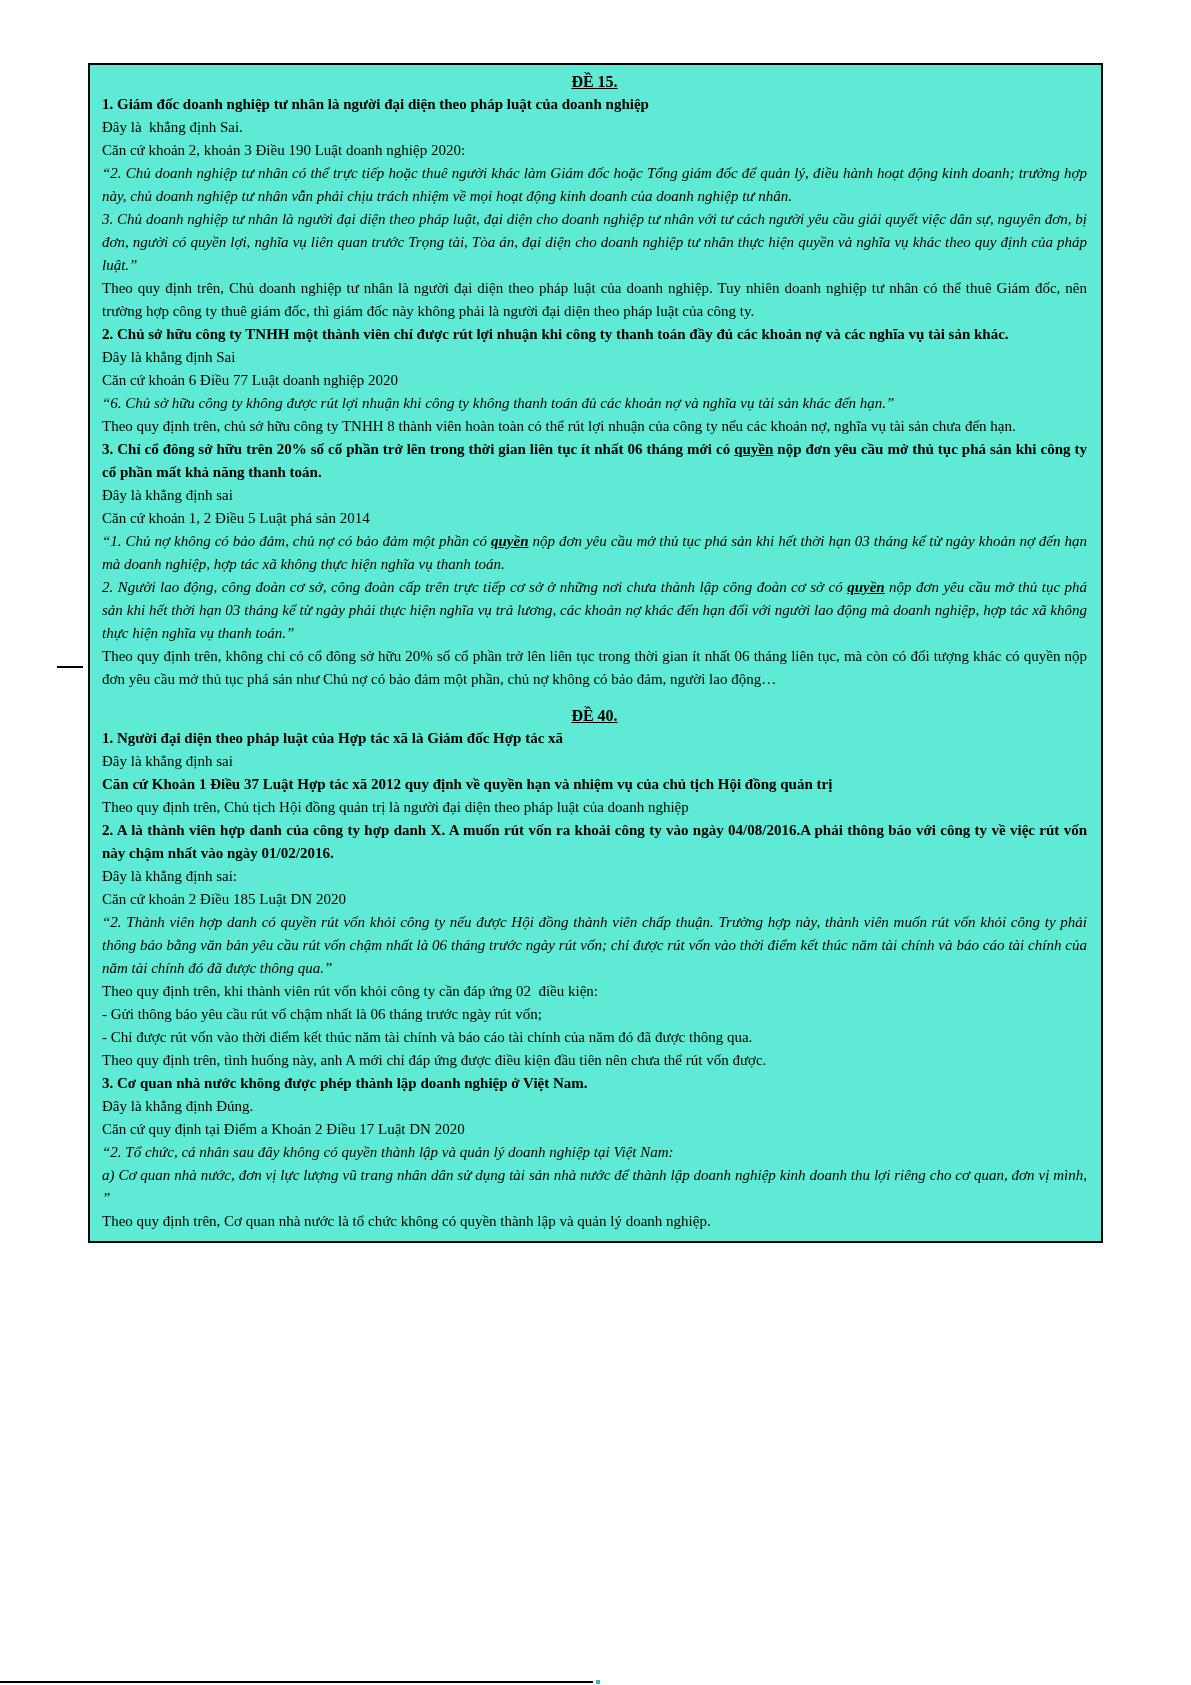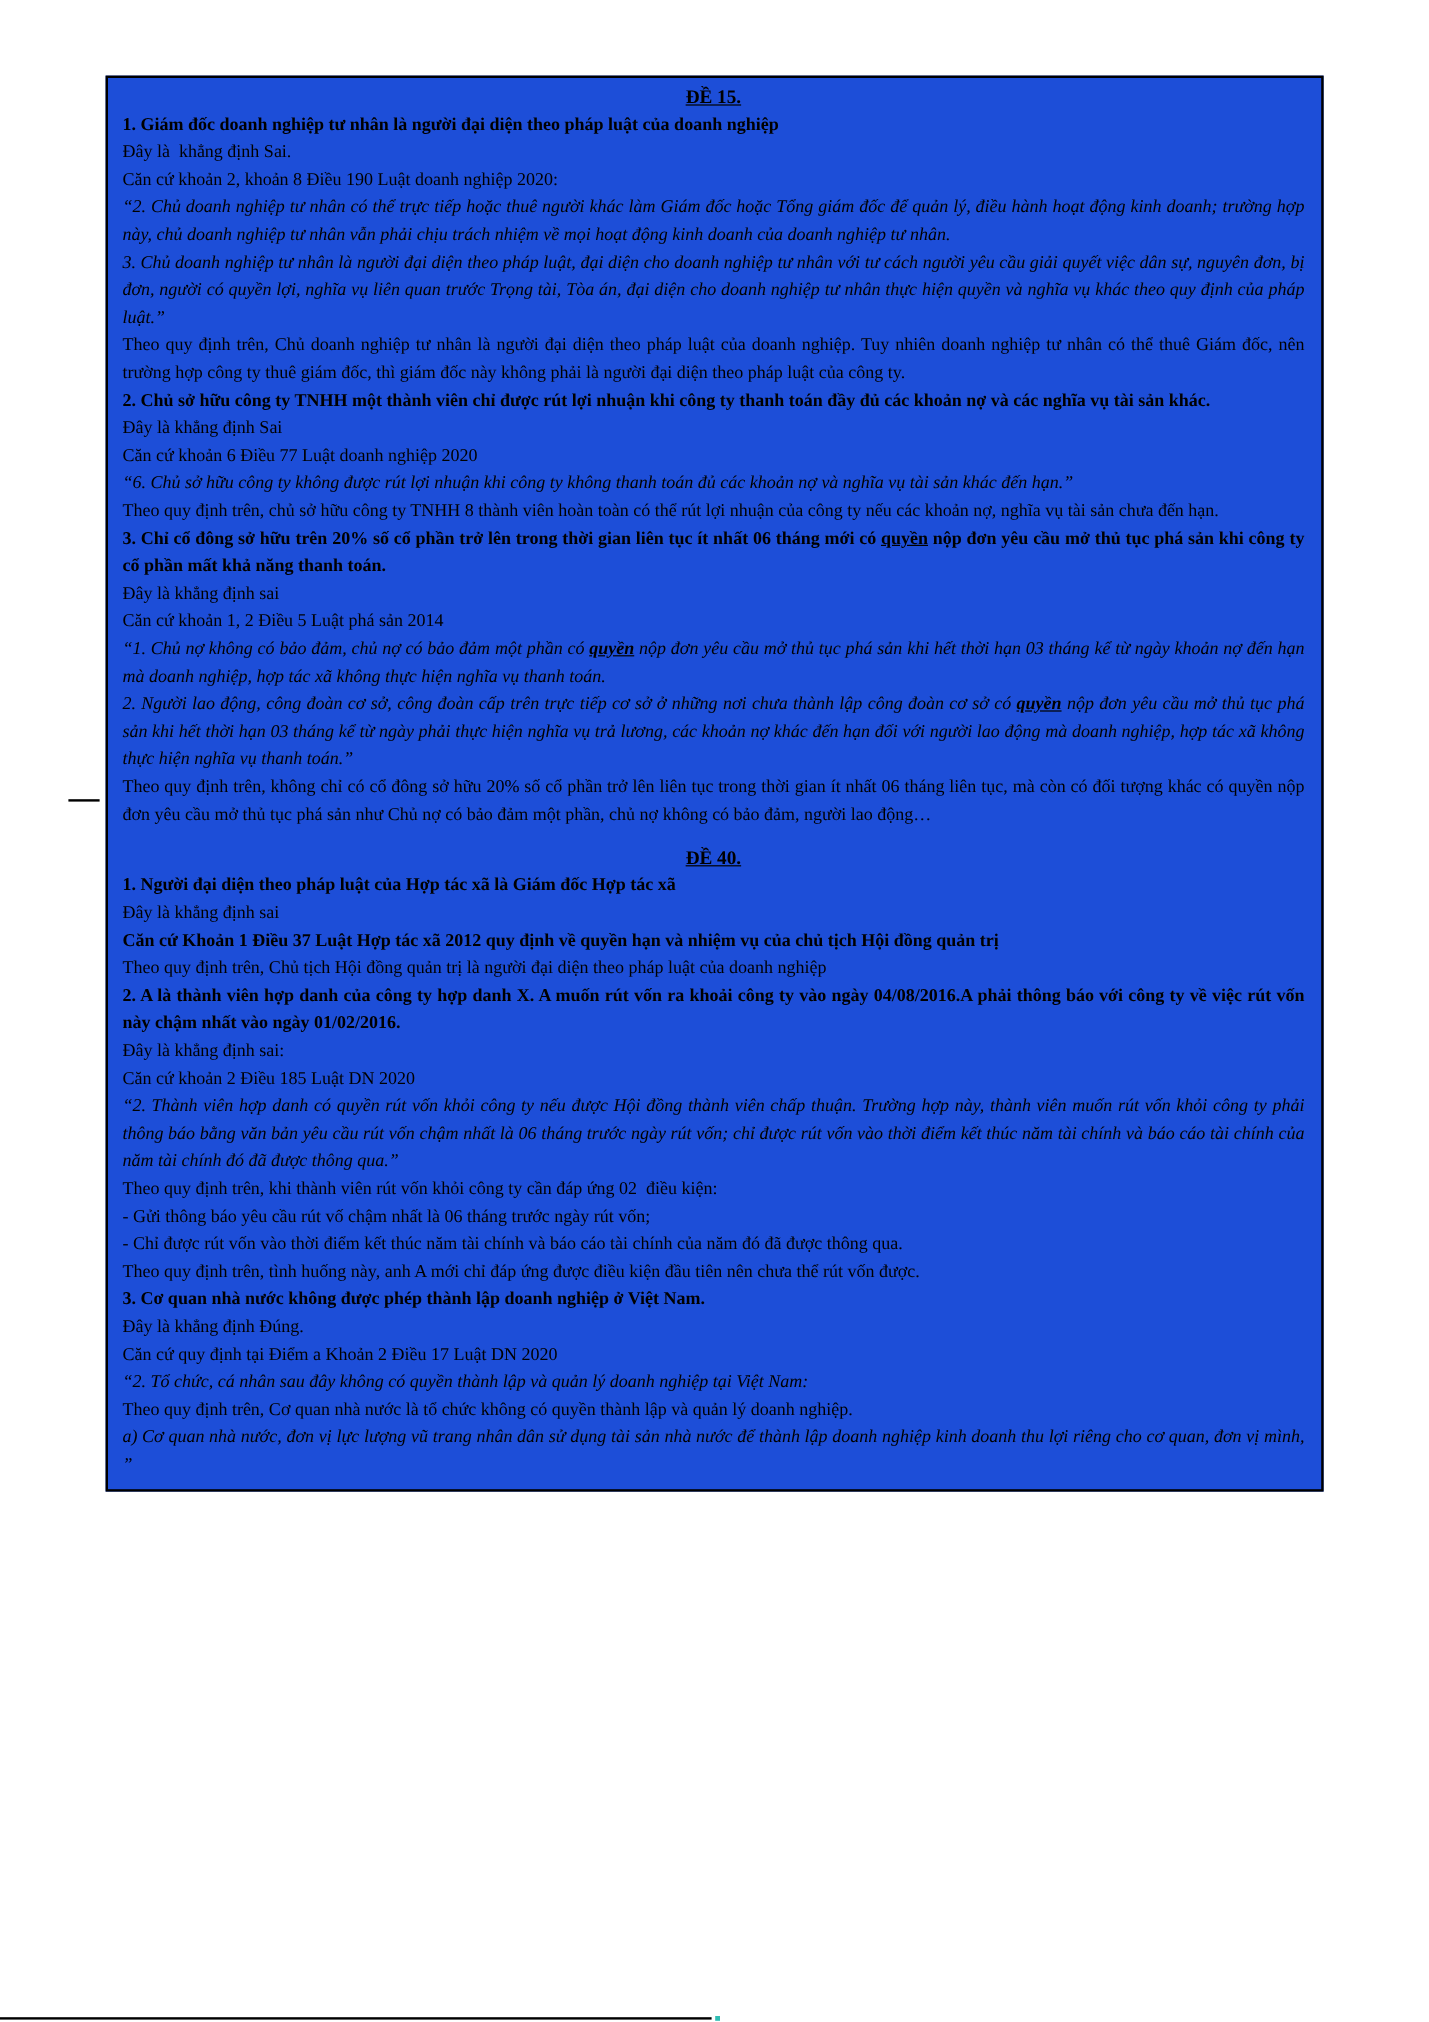--- a/index.html
+++ b/index.html
@@ -8,21 +8,21 @@
     background:#ffffff;
     font-family:"Liberation Serif","DejaVu Serif",serif;
     color:#000000;
     -webkit-font-smoothing:antialiased;
   }
   .sheet{
     position:absolute;left:88px;top:63px;width:1015px;min-height:1165px;
     box-sizing:border-box;
     border:2px solid #000000;
     padding:5px 14px 8px 12px;
-    background:#1d4ed8;
+    background:#5eead4;
   }
   .section{margin:0;}
   .section + .section{margin-top:13px;}
   .section-title{
     text-align:center;
     font-weight:bold;
     text-decoration:underline;
     font-size:16px;
     line-height:23px;
   }
@@ -50,21 +50,21 @@
 </style>
 </head>
 <body>
 
 <div class="sheet">
   <div>
       <section class="section">
         <div class="section-title">ĐỀ 15.</div>
         <div class="para"><span class="b">1. Giám đốc doanh nghiệp tư nhân là người đại diện theo pháp luật của doanh nghiệp</span></div>
         <div class="para"><span>Đây là  khẳng định Sai.</span></div>
-        <div class="para"><span>Căn cứ khoản 2, khoản 8 Điều 190 Luật doanh nghiệp 2020:</span></div>
+        <div class="para"><span>Căn cứ khoản 2, khoản 3 Điều 190 Luật doanh nghiệp 2020:</span></div>
         <div class="para"><span class="i">“2. Chủ doanh nghiệp tư nhân có thể trực tiếp hoặc thuê người khác làm Giám đốc hoặc Tổng giám đốc để quản lý, điều hành hoạt động kinh doanh; trường hợp này, chủ doanh nghiệp tư nhân vẫn phải chịu trách nhiệm về mọi hoạt động kinh doanh của doanh nghiệp tư nhân.</span></div>
         <div class="para"><span class="i">3. Chủ doanh nghiệp tư nhân là người đại diện theo pháp luật, đại diện cho doanh nghiệp tư nhân với tư cách người yêu cầu giải quyết việc dân sự, nguyên đơn, bị đơn, người có quyền lợi, nghĩa vụ liên quan trước Trọng tài, Tòa án, đại diện cho doanh nghiệp tư nhân thực hiện quyền và nghĩa vụ khác theo quy định của pháp luật.”</span></div>
         <div class="para"><span>Theo quy định trên, Chủ doanh nghiệp tư nhân là người đại diện theo pháp luật của doanh nghiệp. Tuy nhiên doanh nghiệp tư nhân có thể thuê Giám đốc, nên trường hợp công ty thuê giám đốc, thì giám đốc này không phải là người đại diện theo pháp luật của công ty.</span></div>
         <div class="para"><span class="b">2. Chủ sở hữu công ty TNHH một thành viên chỉ được rút lợi nhuận khi công ty thanh toán đầy đủ các khoản nợ và các nghĩa vụ tài sản khác.</span></div>
         <div class="para"><span>Đây là khẳng định Sai</span></div>
         <div class="para"><span>Căn cứ khoản 6 Điều 77 Luật doanh nghiệp 2020</span></div>
         <div class="para"><span class="i">“6. Chủ sở hữu công ty không được rút lợi nhuận khi công ty không thanh toán đủ các khoản nợ và nghĩa vụ tài sản khác đến hạn.”</span></div>
         <div class="para"><span>Theo quy định trên, chủ sở hữu công ty TNHH 8 thành viên hoàn toàn có thể rút lợi nhuận của công ty nếu các khoản nợ, nghĩa vụ tài sản chưa đến hạn.</span></div>
         <div class="para"><span class="b">3. Chỉ cổ đông sở hữu trên 20% số cổ phần trở lên trong thời gian liên tục ít nhất 06 tháng mới có </span><span class="b u">quyền</span><span class="b"> nộp đơn yêu cầu mở thủ tục phá sản khi công ty cổ phần mất khả năng thanh toán.</span></div>
         <div class="para"><span>Đây là khẳng định sai</span></div>
@@ -84,21 +84,21 @@
         <div class="para"><span>Căn cứ khoản 2 Điều 185 Luật DN 2020</span></div>
         <div class="para"><span class="i">“2. Thành viên hợp danh có quyền rút vốn khỏi công ty nếu được Hội đồng thành viên chấp thuận. Trường hợp này, thành viên muốn rút vốn khỏi công ty phải thông báo bằng văn bản yêu cầu rút vốn chậm nhất là 06 tháng trước ngày rút vốn; chỉ được rút vốn vào thời điểm kết thúc năm tài chính và báo cáo tài chính của năm tài chính đó đã được thông qua.”</span></div>
         <div class="para"><span>Theo quy định trên, khi thành viên rút vốn khỏi công ty cần đáp ứng 02  điều kiện:</span></div>
         <div class="para"><span>- Gửi thông báo yêu cầu rút vố chậm nhất là 06 tháng trước ngày rút vốn;</span></div>
         <div class="para"><span>- Chỉ được rút vốn vào thời điểm kết thúc năm tài chính và báo cáo tài chính của năm đó đã được thông qua.</span></div>
         <div class="para"><span>Theo quy định trên, tình huống này, anh A mới chỉ đáp ứng được điều kiện đầu tiên nên chưa thể rút vốn được.</span></div>
         <div class="para"><span class="b">3. Cơ quan nhà nước không được phép thành lập doanh nghiệp ở Việt Nam.</span></div>
         <div class="para"><span>Đây là khẳng định Đúng.</span></div>
         <div class="para"><span>Căn cứ quy định tại Điểm a Khoản 2 Điều 17 Luật DN 2020</span></div>
         <div class="para"><span class="i">“2. Tổ chức, cá nhân sau đây không có quyền thành lập và quản lý doanh nghiệp tại Việt Nam:</span></div>
+        <div class="para"><span class="i">a) Cơ quan nhà nước, đơn vị lực lượng vũ trang nhân dân sử dụng tài sản nhà nước để thành lập doanh nghiệp kinh doanh thu lợi riêng cho cơ quan, đơn vị mình, ”</span></div>
         <div class="para"><span>Theo quy định trên, Cơ quan nhà nước là tổ chức không có quyền thành lập và quản lý doanh nghiệp.</span></div>
-        <div class="para"><span class="i">a) Cơ quan nhà nước, đơn vị lực lượng vũ trang nhân dân sử dụng tài sản nhà nước để thành lập doanh nghiệp kinh doanh thu lợi riêng cho cơ quan, đơn vị mình, ”</span></div>
       </section>
     </div>
 </div>
 
 <div class="margin-dash"></div>
 <div class="bottom-line"></div>
 <div class="bottom-dot"></div>
 
 </body></html>

